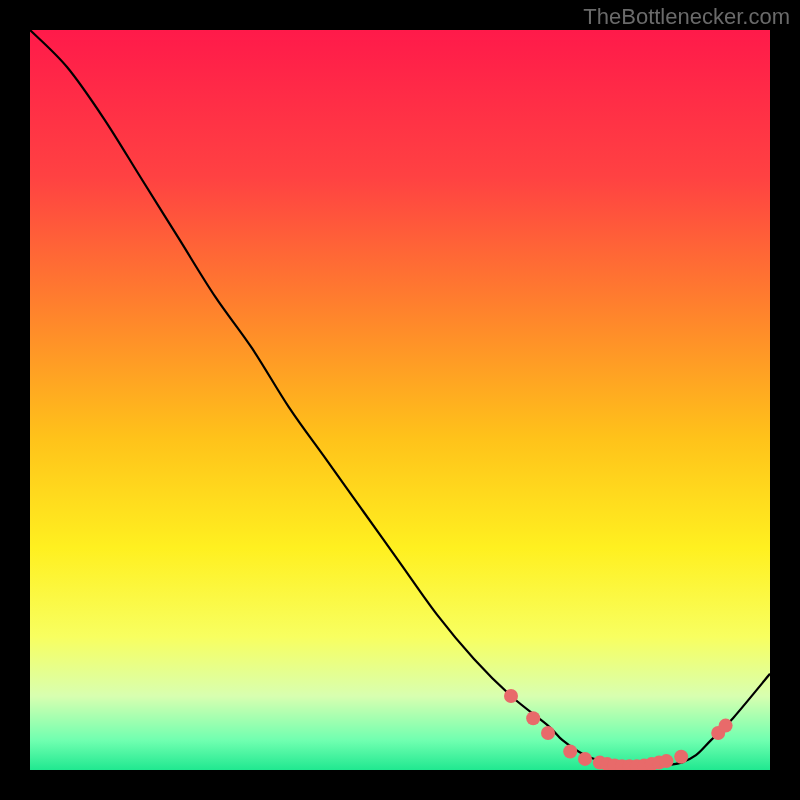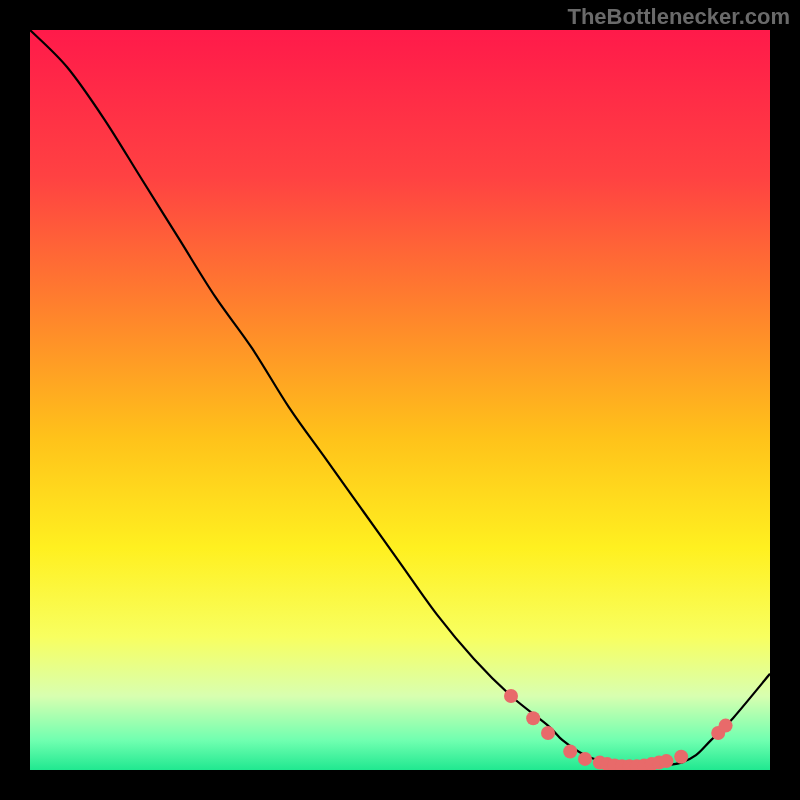--- a/index.html
+++ b/index.html
@@ -9,21 +9,21 @@
     background: #000;
     position: relative;
     font-family: Arial, sans-serif;
   }
   .watermark {
     position: absolute;
     top: 4px;
     right: 10px;
     color: #6a6a6a;
     font-size: 22px;
-    font-weight: 700;
+    font-weight: 400;
     z-index: 10;
   }
   .chart-area {
     position: absolute;
     top: 30px;
     left: 30px;
     width: 740px;
     height: 740px;
   }
   .gradient-bg {

